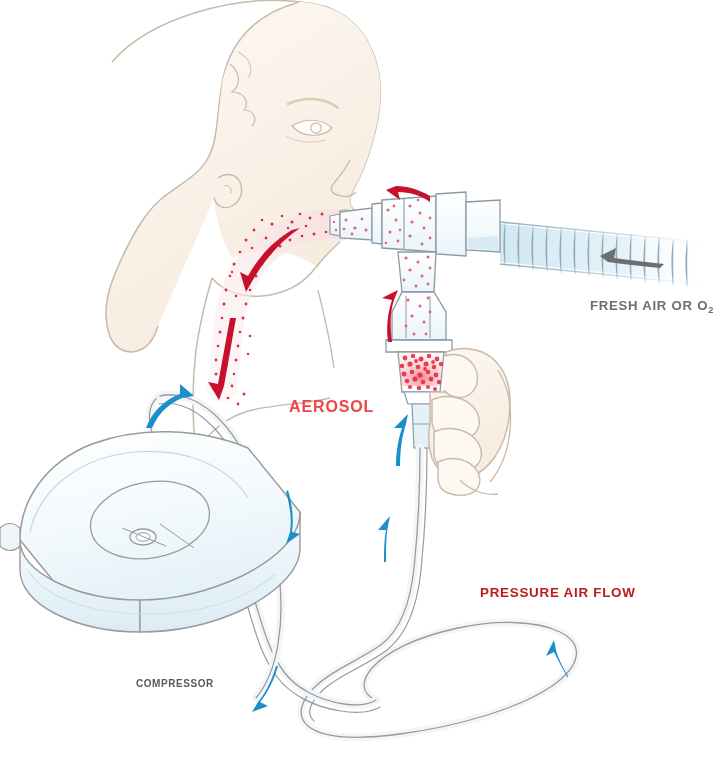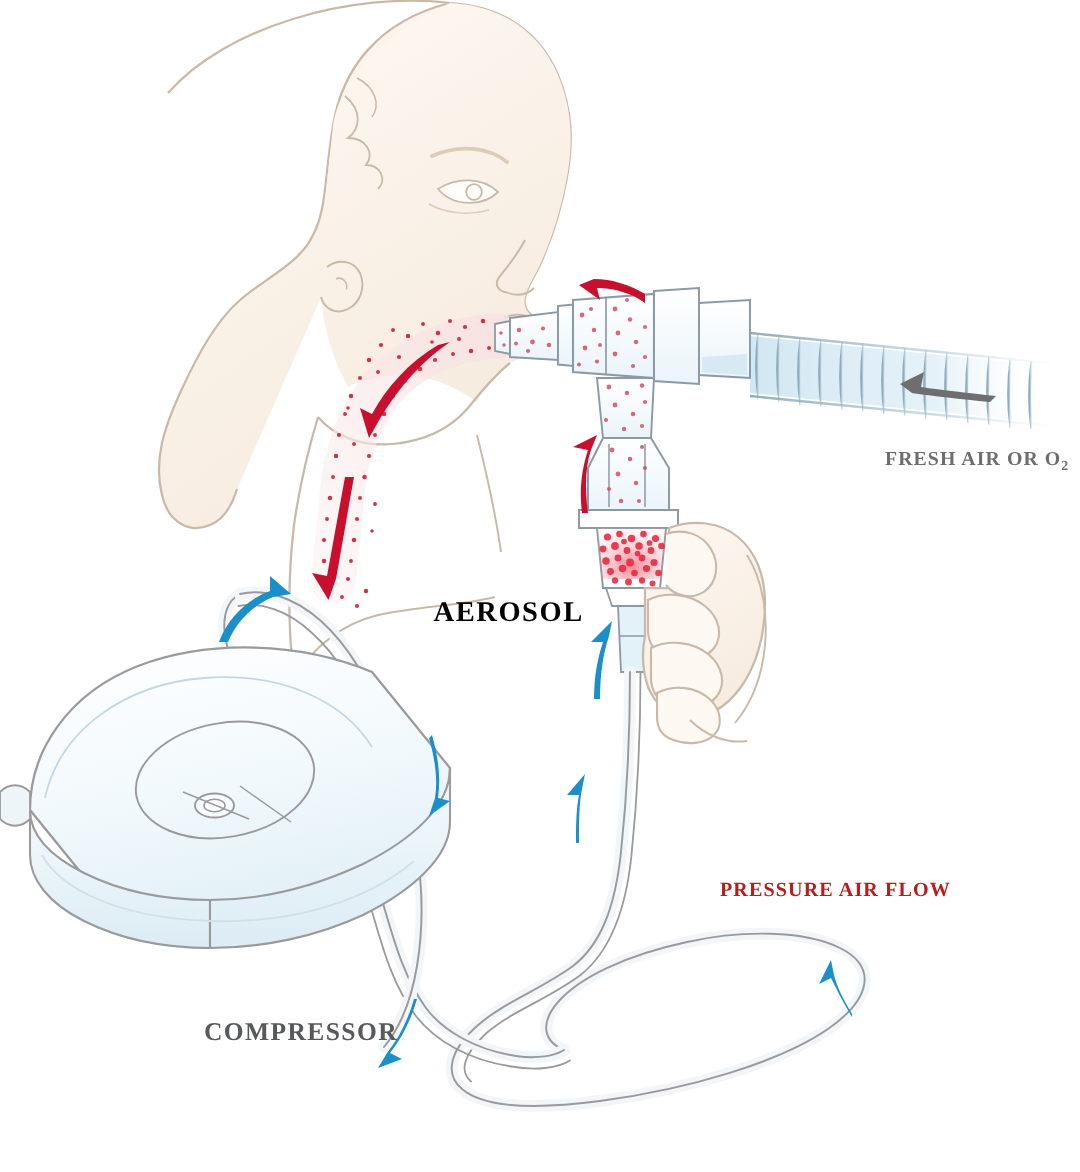--- a/index.html
+++ b/index.html
@@ -24,21 +24,21 @@
   svg.scene {
     position: absolute;
     left: 0; top: 0;
     width: 720px;
     height: 781px;
     display: block;
   }
   .lbl {
     position: absolute;
     white-space: nowrap;
-    font-family: Liberation Serif, serif;
+    font-family: Liberation Sans, sans-serif;
     font-weight: bold;
     letter-spacing: 0.055em;
     line-height: 1;
     user-select: none;
     text-align: right;
   }
   #label-fresh-air {
     left: 590px;
     top: 299px;
     font-size: 13.2px;
@@ -47,33 +47,33 @@
   #label-fresh-air sub {
     font-size: 9.3px;
     vertical-align: baseline;
     position: relative;
     top: 3px;
     letter-spacing: 0;
   }
   #label-aerosol {
     left: 289px;
     top: 399px;
-    font-size: 19px;
-    color: #000000;
+    font-size: 16px;
+    color: #ef4444;
   }
   #label-pressure-air-flow {
     left: 480px;
     top: 586px;
     font-size: 13.4px;
     color: #b91c1c;
   }
   #label-compressor {
     left: 136px;
     top: 679px;
-    font-size: 17px;
+    font-size: 10px;
     color: #58595b;
   }
 </style>
 </head>
 <body>
 
 <div id="diagram-root">
 
   <svg class="scene" viewBox="0 0 720 781" xmlns="http://www.w3.org/2000/svg">
     <defs>

